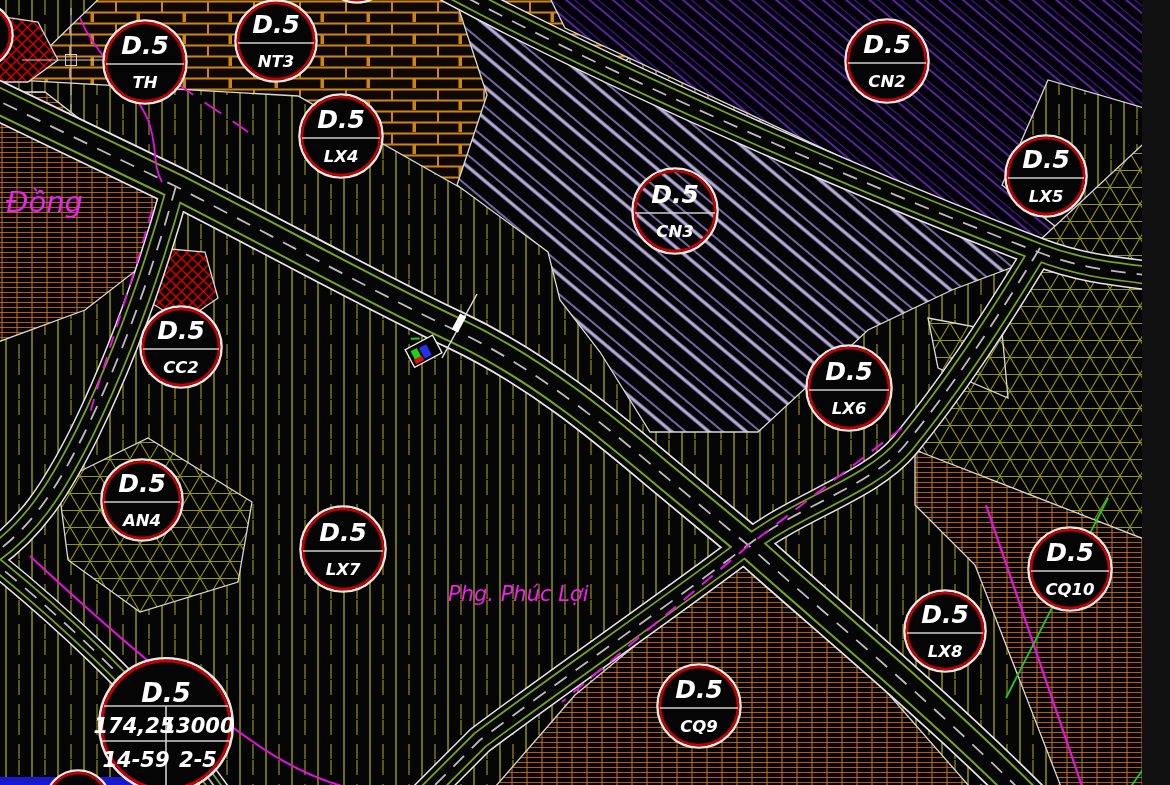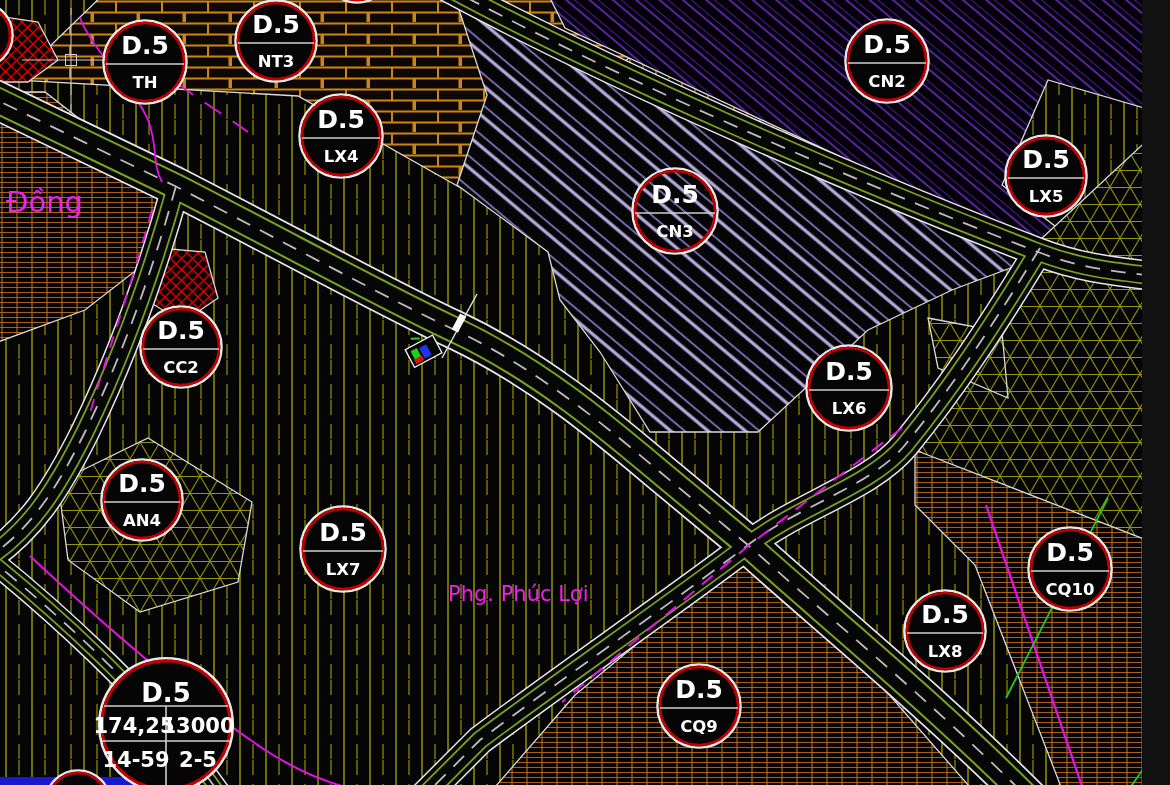--- a/index.html
+++ b/index.html
@@ -1,17 +1,17 @@
 <!DOCTYPE html>
 <html><head>
 <meta charset="utf-8">
 <style>
   html,body{margin:0;padding:0;background:#111;}
   .stage{position:relative;width:1142px;height:785px;background:#fca5a5;overflow:hidden;
-         font-family:"DejaVu Sans","Liberation Sans",sans-serif;}
+         font-family:"DejaVu Sans","Liberation Sans",sans-serif;font-style:italic;}
   svg{position:absolute;left:0;top:0;display:block;}
   
   .rdW{stroke:#e6e6e6;fill:none;}
   .rdB{stroke:#060606;fill:none;}
   .rdG{stroke:#7da21e;fill:none;}
   .rdC{stroke:#bdbdbd;fill:none;stroke-width:1.8;stroke-dasharray:15 11;}
   .regionStroke{stroke:#d9d9d9;stroke-width:1.3;}
   text{font-family:"DejaVu Sans","Liberation Sans",sans-serif;}
 </style>
 </head>

